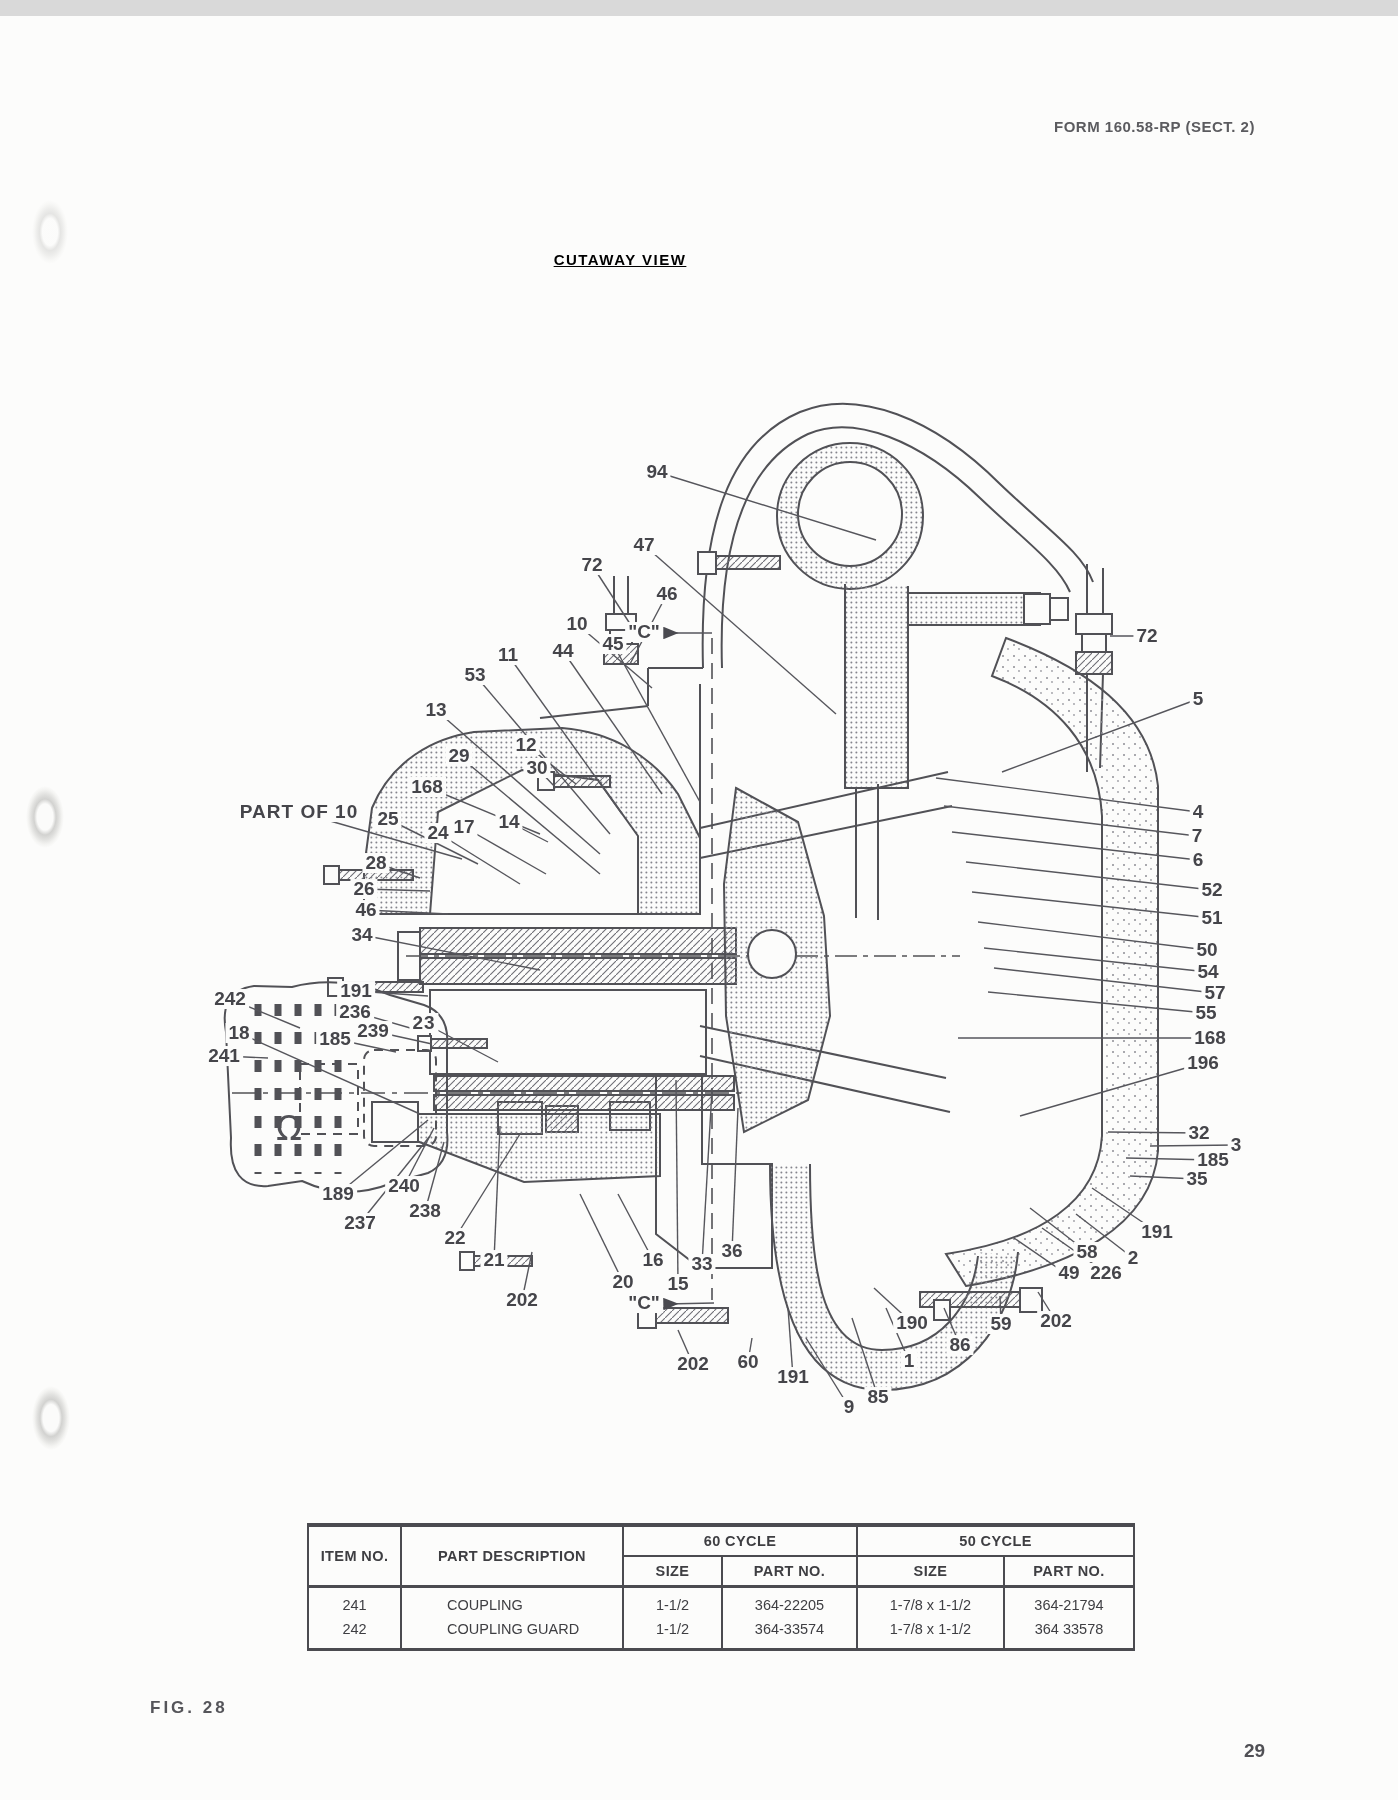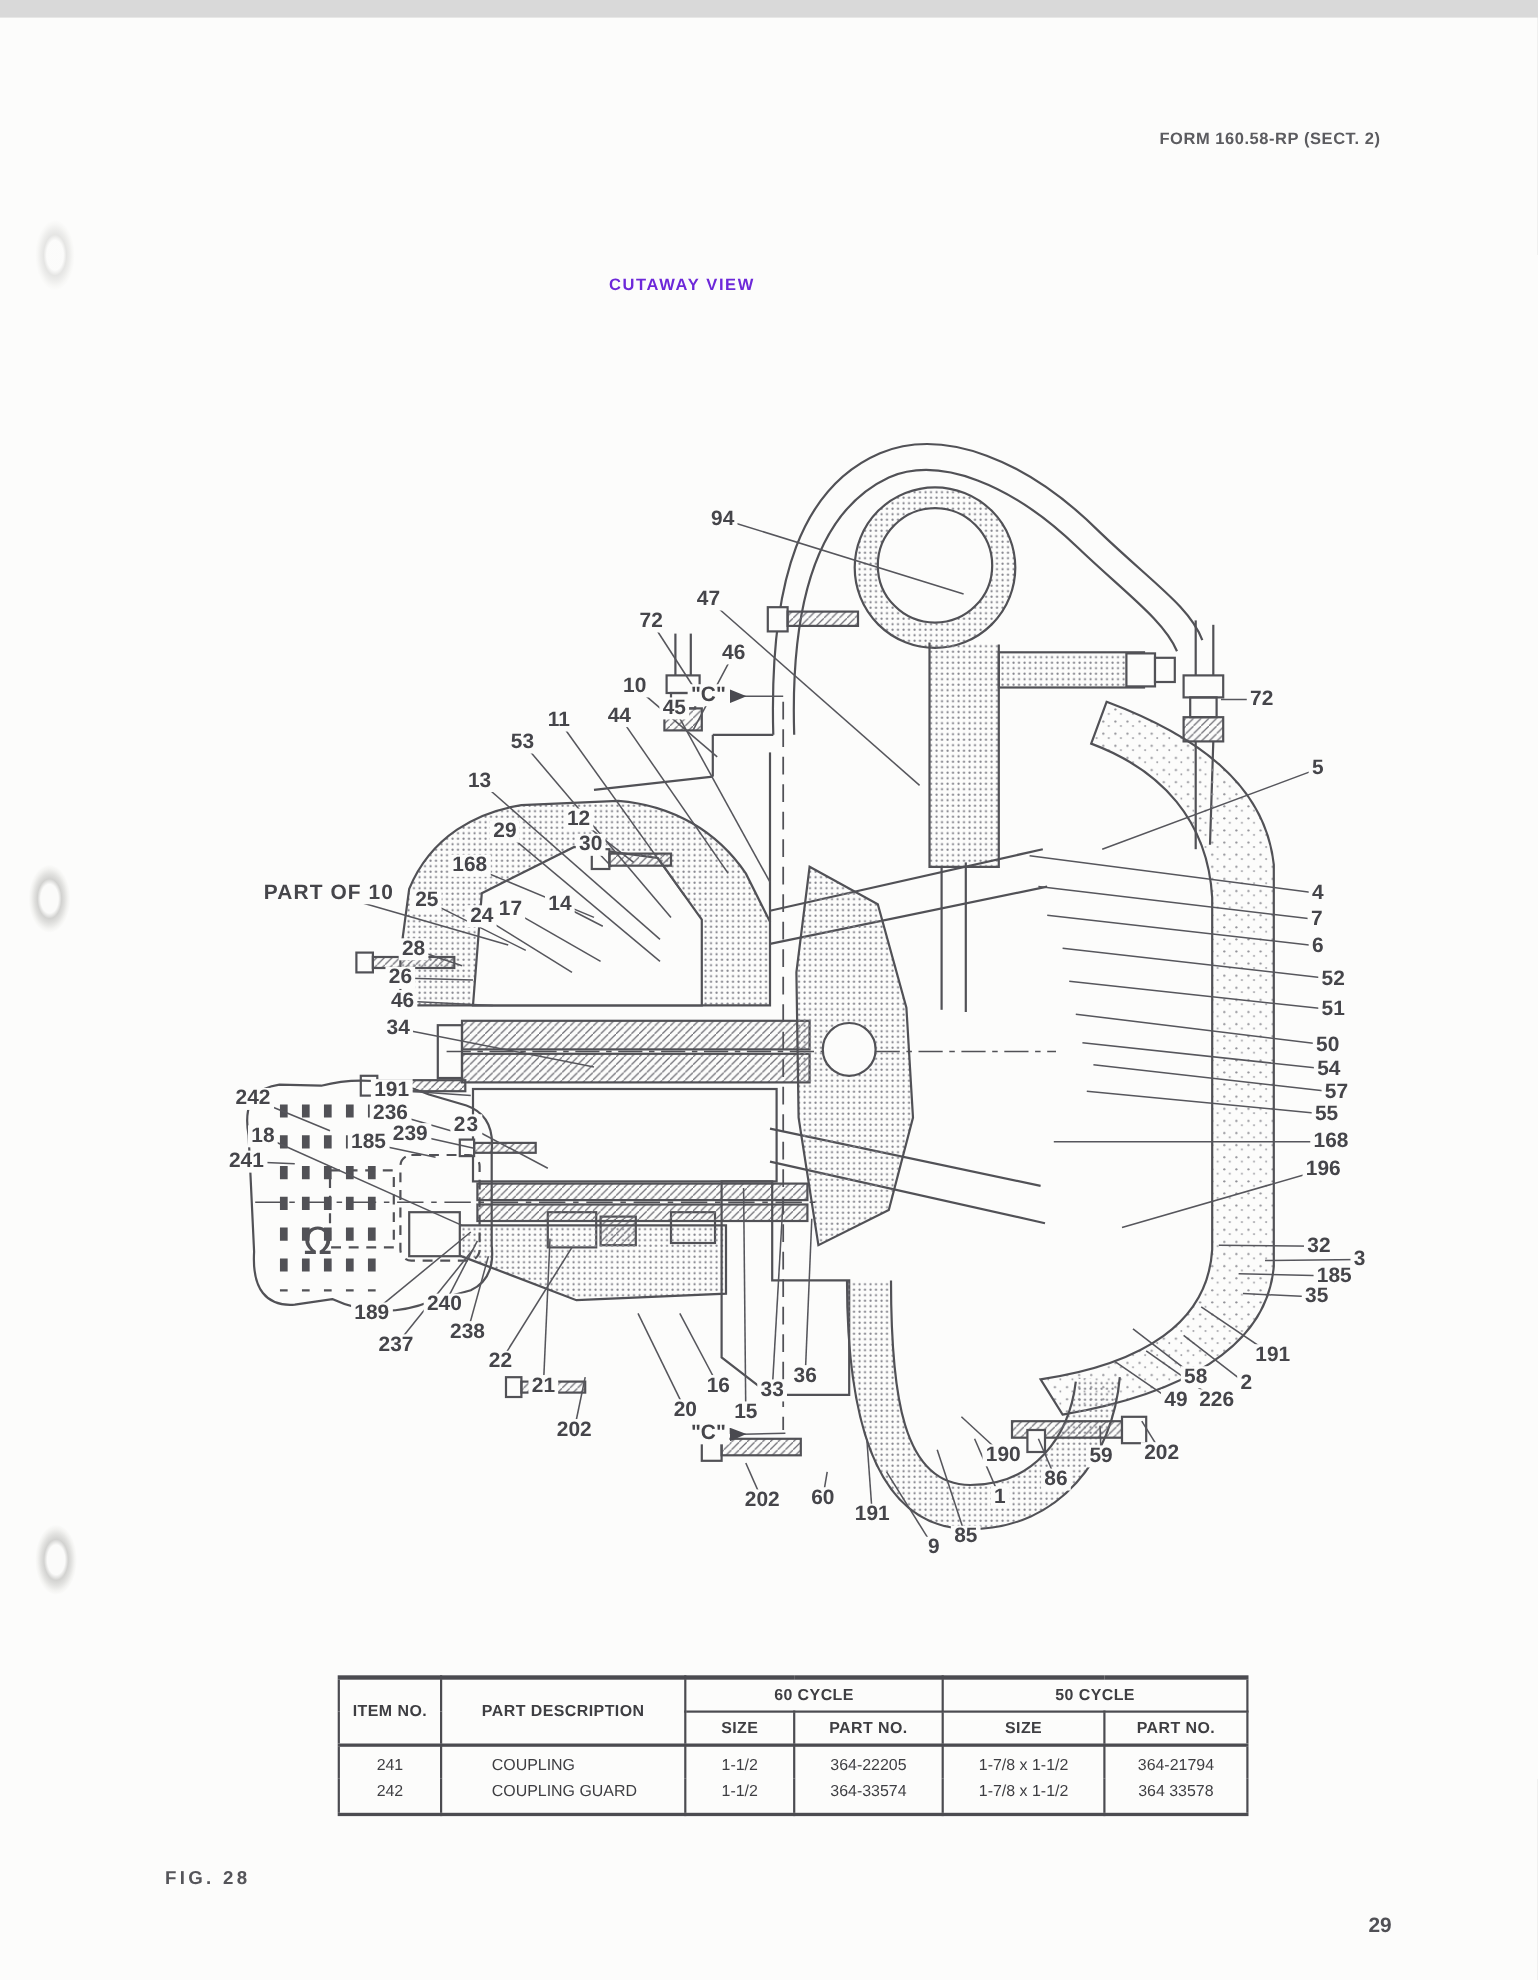--- a/index.html
+++ b/index.html
@@ -3,21 +3,21 @@
 <meta charset="utf-8">
 <style>
   html,body{margin:0;padding:0;background:#d9d9d9;}
   .page{position:relative;width:1398px;height:1800px;background:#fcfcfb;
         font-family:"Liberation Sans",sans-serif;color:#47474c;overflow:hidden;margin:16px auto;}
   .form-ref{position:absolute;left:1054px;top:102px;font-size:15px;letter-spacing:.5px;
         color:#5b5b5f;font-weight:700;}
   .title{position:absolute;left:0;top:164px;width:1272px;text-align:center;font-size:23px;
         font-weight:700;letter-spacing:3px;color:#66666c;white-space:nowrap;}
   .subtitle{position:absolute;left:0;top:235px;width:1240px;text-align:center;font-size:15px;
-        font-weight:700;letter-spacing:1.5px;color:#6d28d9;}
+        font-weight:700;letter-spacing:1.5px;color:#000000;text-decoration:underline;}
   .fig-label{position:absolute;left:150px;top:1682px;font-size:17px;font-weight:700;
         letter-spacing:3px;color:#55555a;}
   .page-number{position:absolute;left:1244px;top:1724px;font-size:19px;font-weight:700;color:#505055;}
   .hole{position:absolute;border-radius:50%;
         background:radial-gradient(closest-side,#fbfbfa 0 42%,#d2d2d0 58%,#e0e0de 72%,#f3f3f1 88%,rgba(243,243,241,0));}
   .hole.h1{left:32px;top:184px;width:36px;height:64px;opacity:.55;}
   .hole.h2{left:26px;top:770px;width:38px;height:62px;}
   .hole.h3{left:32px;top:1370px;width:38px;height:64px;}
   #diagram{position:absolute;left:0;top:0;width:1398px;height:1800px;}
   #drawing{position:absolute;left:0;top:0;}

